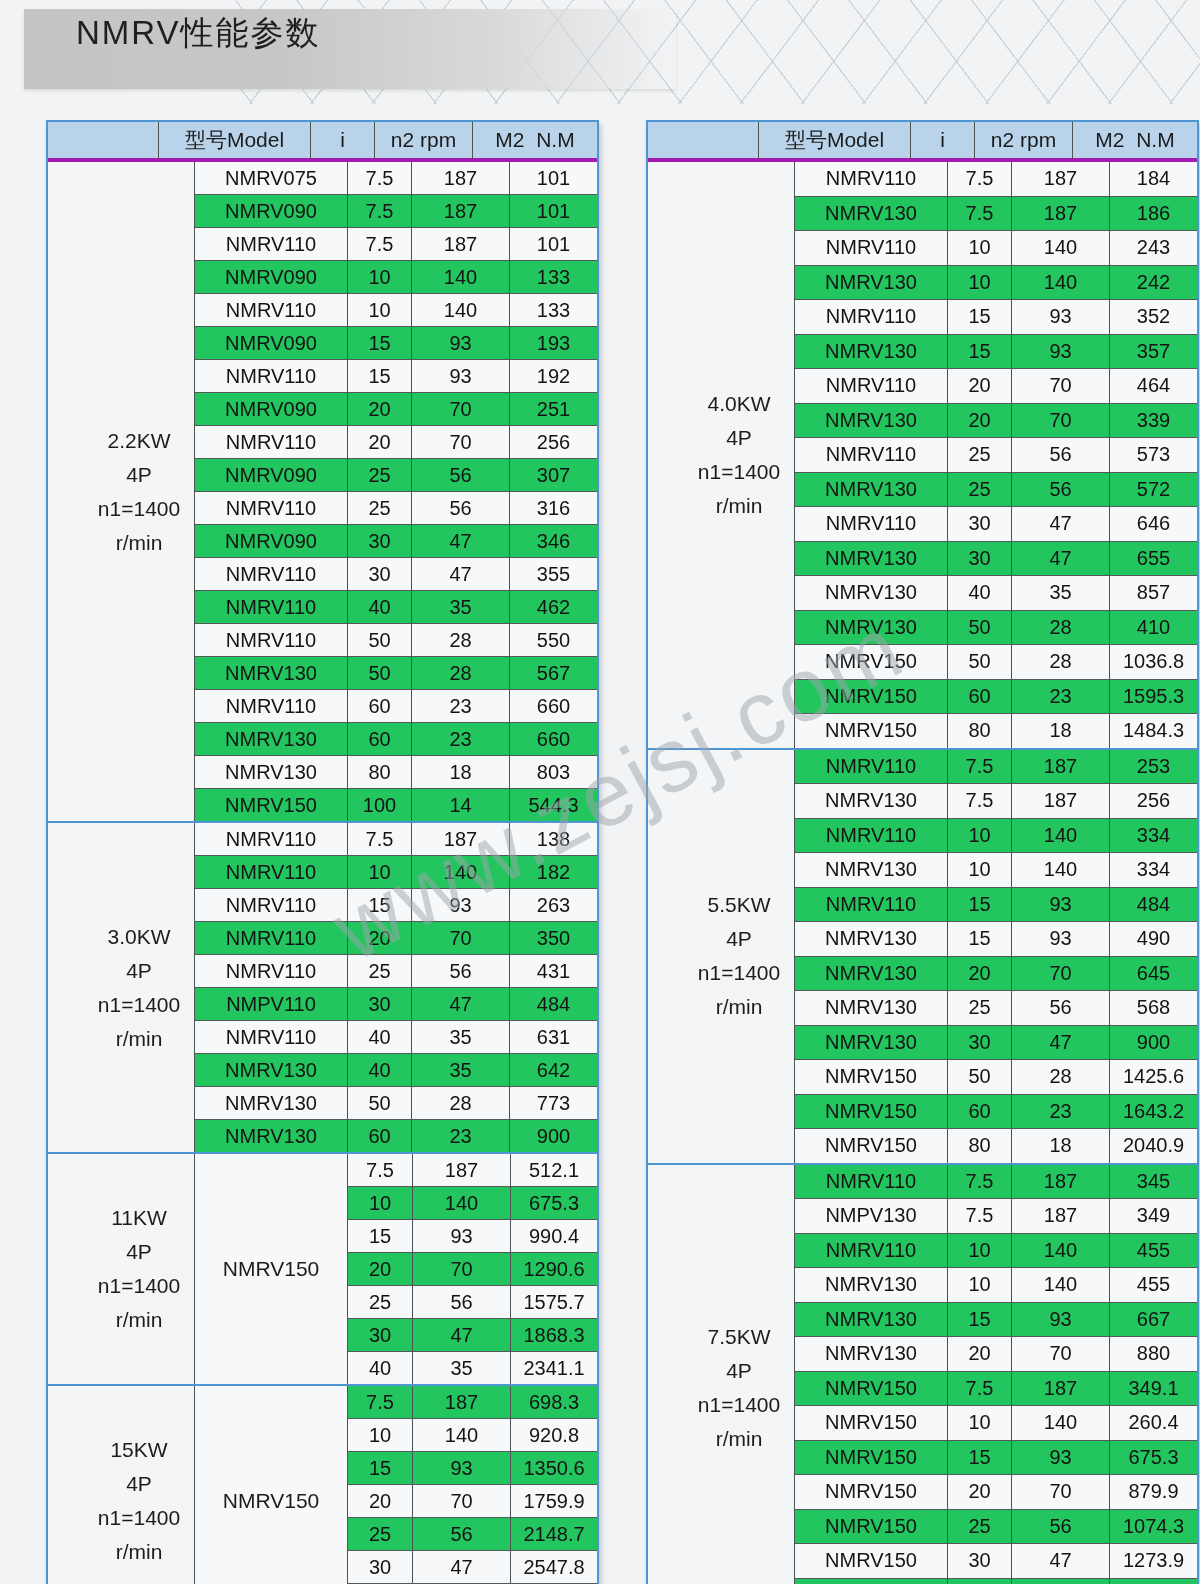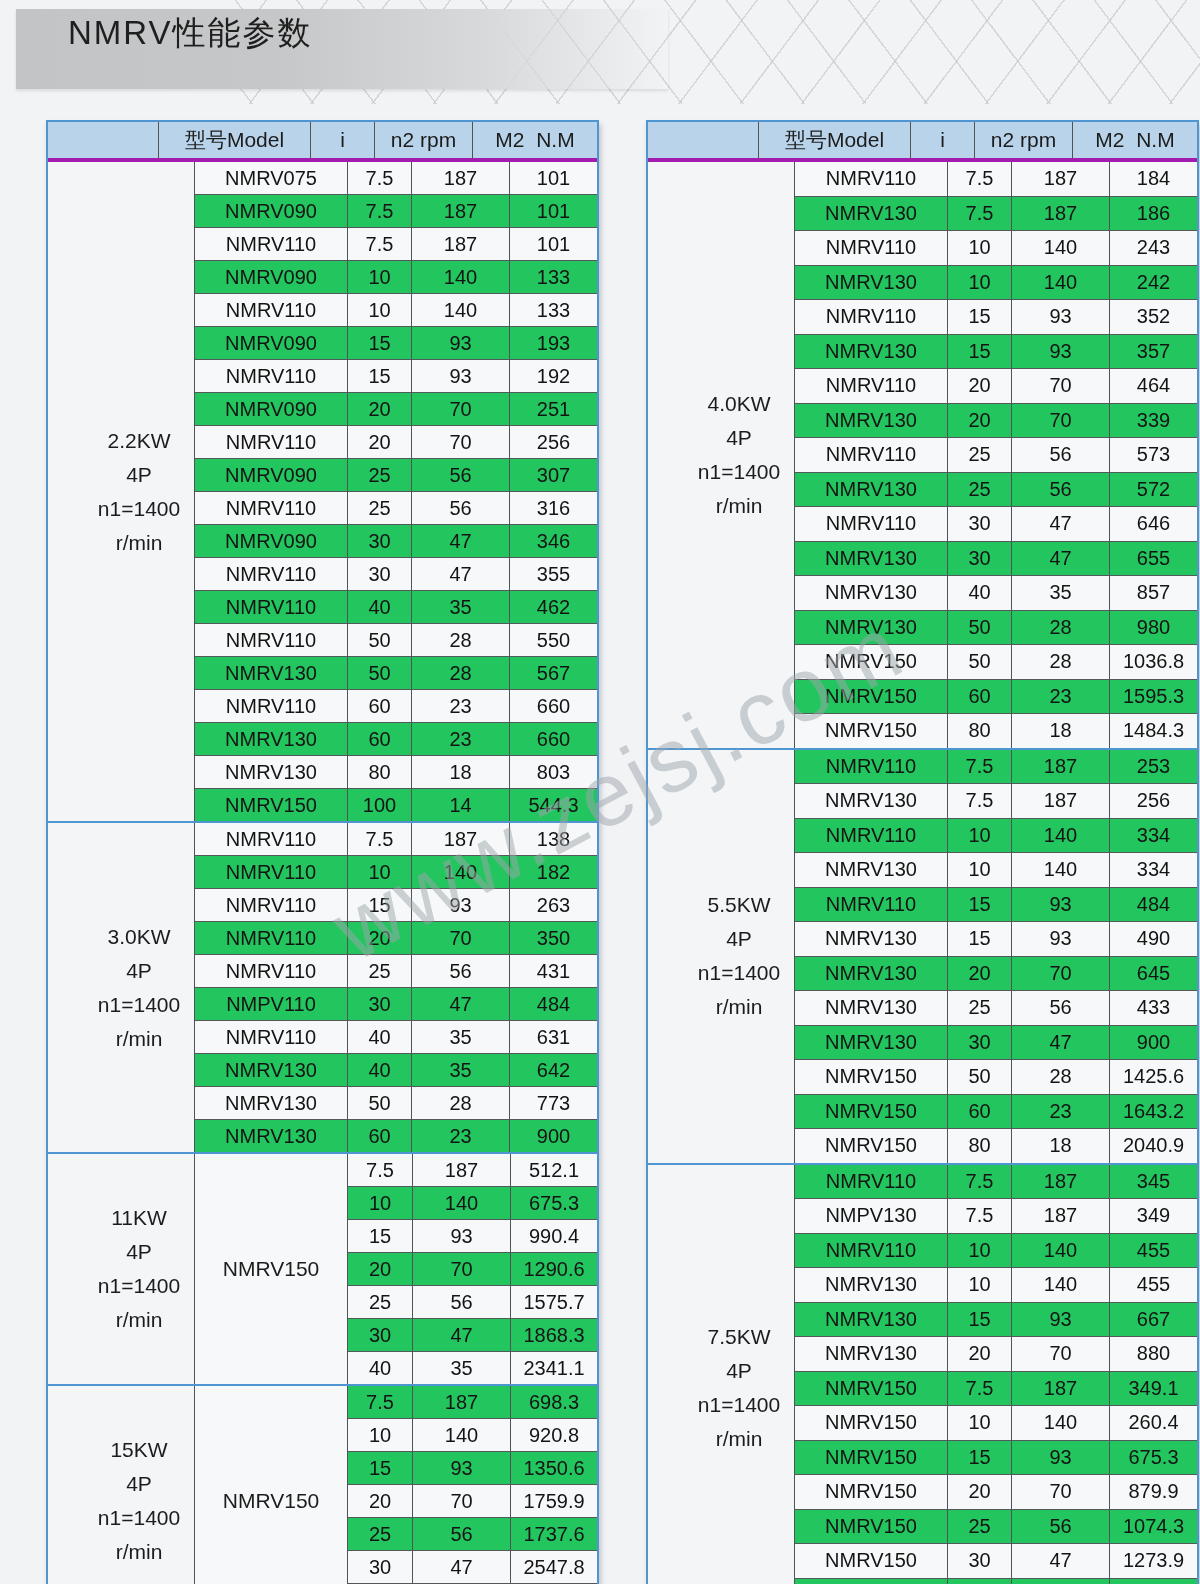--- a/index.html
+++ b/index.html
@@ -12,21 +12,21 @@
   
   .lattice {
     position:absolute; left:222px; top:0; width:978px; height:104px;
     background-image:
       repeating-linear-gradient(53deg,  transparent 0 23.5px, rgba(186,193,199,.55) 23.5px 25px, transparent 25px 49px),
       repeating-linear-gradient(-53deg, transparent 0 23.5px, rgba(186,193,199,.55) 23.5px 25px, transparent 25px 49px);
   }
 
   
   .title-bar {
-    position:absolute; left:16px; top:9px; width:652px; height:80px;
+    position:absolute; left:24px; top:9px; width:652px; height:80px;
     background:linear-gradient(90deg,#c3c4c5 0%,#c6c7c8 40%,#d8d9da 72%,rgba(242,243,244,0) 100%);
     box-shadow:0 2px 3px rgba(0,0,0,.10);
     box-sizing:border-box; padding:3px 0 0 52px;
   }
   .title-zh { font-size:33px; line-height:41px; color:#1f1f1f; letter-spacing:2px; font-weight:500; }
   .title-en { font-size:30px; line-height:35px; color:#1f1f1f; letter-spacing:.5px; }
 
   
   .ptable {
     position:absolute; top:120px; width:549px;
@@ -367,21 +367,21 @@
             <div class="cell c-m2">1350.6</div>
           </div>
           <div class="row plain">
             <div class="cell c-i">20</div>
             <div class="cell c-n2">70</div>
             <div class="cell c-m2">1759.9</div>
           </div>
           <div class="row shade">
             <div class="cell c-i">25</div>
             <div class="cell c-n2">56</div>
-            <div class="cell c-m2">1737.6</div>
+            <div class="cell c-m2">2148.7</div>
           </div>
           <div class="row plain">
             <div class="cell c-i">30</div>
             <div class="cell c-n2">47</div>
             <div class="cell c-m2">2547.8</div>
           </div>
           <div class="row shade">
             <div class="cell c-i">40</div>
             <div class="cell c-n2">35</div>
             <div class="cell c-m2">3192.4</div>
@@ -480,21 +480,21 @@
           <div class="row plain">
             <div class="cell c-model">NMRV130</div>
             <div class="cell c-i">40</div>
             <div class="cell c-n2">35</div>
             <div class="cell c-m2">857</div>
           </div>
           <div class="row shade">
             <div class="cell c-model">NMRV130</div>
             <div class="cell c-i">50</div>
             <div class="cell c-n2">28</div>
-            <div class="cell c-m2">980</div>
+            <div class="cell c-m2">410</div>
           </div>
           <div class="row plain">
             <div class="cell c-model">NMRV150</div>
             <div class="cell c-i">50</div>
             <div class="cell c-n2">28</div>
             <div class="cell c-m2">1036.8</div>
           </div>
           <div class="row shade">
             <div class="cell c-model">NMRV150</div>
             <div class="cell c-i">60</div>
@@ -556,21 +556,21 @@
           <div class="row shade">
             <div class="cell c-model">NMRV130</div>
             <div class="cell c-i">20</div>
             <div class="cell c-n2">70</div>
             <div class="cell c-m2">645</div>
           </div>
           <div class="row plain">
             <div class="cell c-model">NMRV130</div>
             <div class="cell c-i">25</div>
             <div class="cell c-n2">56</div>
-            <div class="cell c-m2">433</div>
+            <div class="cell c-m2">568</div>
           </div>
           <div class="row shade">
             <div class="cell c-model">NMRV130</div>
             <div class="cell c-i">30</div>
             <div class="cell c-n2">47</div>
             <div class="cell c-m2">900</div>
           </div>
           <div class="row plain">
             <div class="cell c-model">NMRV150</div>
             <div class="cell c-i">50</div>

